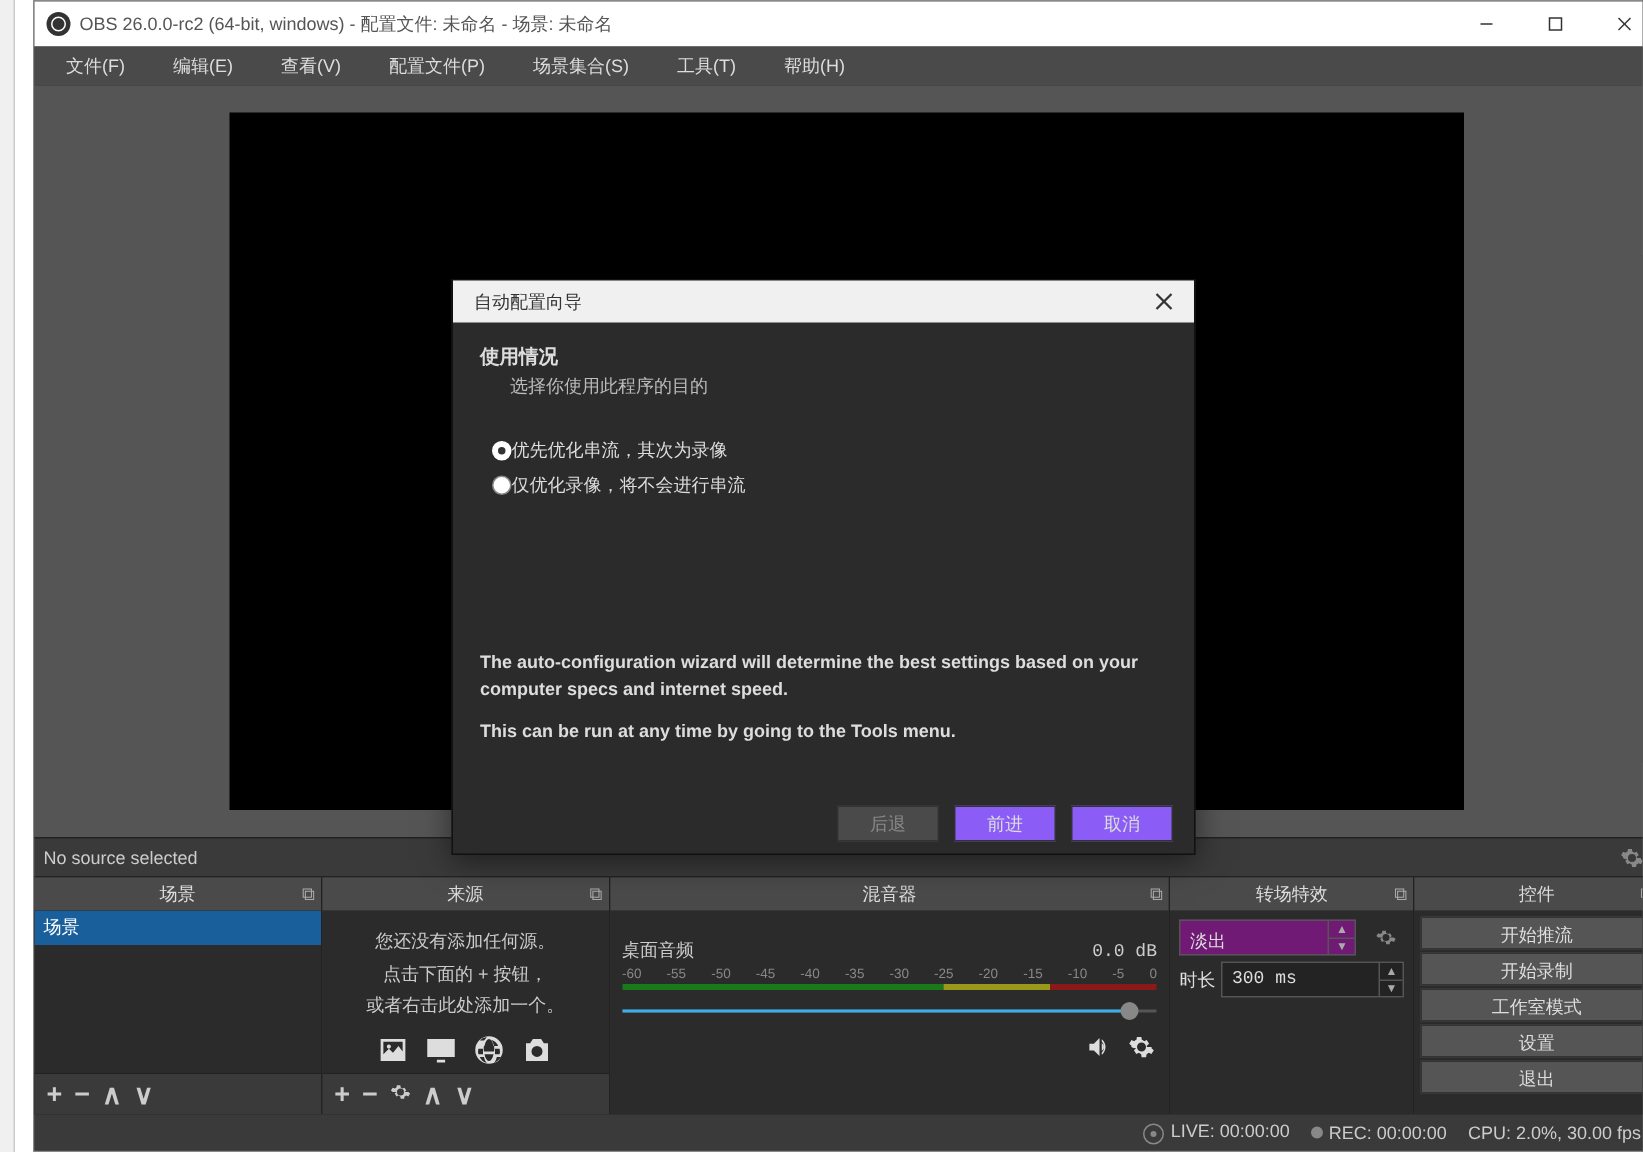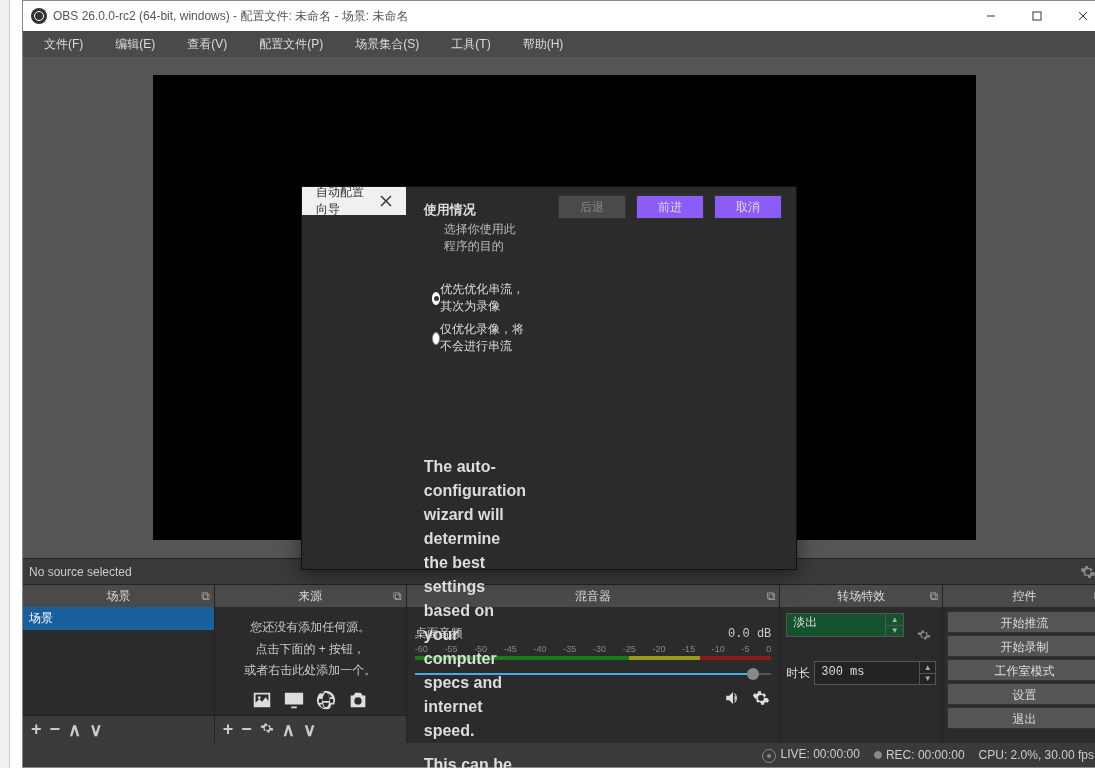--- a/index.html
+++ b/index.html
@@ -67,55 +67,55 @@
 .meter .r{background:#8a1a1a;height:100%;width:20%;}
 .slider{height:16px;position:relative;margin-top:6px;}
 .slider-track{position:absolute;top:7px;left:0;right:0;height:2px;background:#555;}
 .slider-fill{position:absolute;top:7px;left:0;width:95%;height:2px;background:#3daee9;}
 .slider-thumb{position:absolute;top:2px;left:calc(95% - 6px);width:12px;height:12px;background:#888;border-radius:50%;}
 .mixer-ctrl-row{display:flex;justify-content:flex-end;gap:8px;margin-top:6px;align-items:center;color:#ccc;}
 .mixer-ctrl-row .ico{width:20px;height:20px;display:flex;align-items:center;justify-content:center;}
 .mixer-ctrl-row svg{width:18px;height:18px;fill:#ddd;}
 
 .trans-body{padding:6px;}
-.combo{display:flex;align-items:flex-start;height:24px;background:#14532d;border:1px solid #555;margin-bottom:20px;}
+.combo{display:flex;align-items:flex-end;height:24px;background:#701a75;border:1px solid #555;margin-bottom:0;}
 .combo-text{flex:1;color:#ddd;font-size:12px;padding:0 6px;}
 .combo-arrows{width:18px;display:flex;flex-direction:column;border-left:1px solid #555;height:100%;}
 .combo-arrows span{flex:1;display:flex;align-items:center;justify-content:center;font-size:8px;color:#aaa;border-bottom:1px solid #555;}
 .trans-gear{width:24px;height:24px;display:flex;align-items:center;justify-content:center;color:#888;margin-left:4px;}
 .trans-row{display:flex;align-items:center;gap:4px;}
 .trans-row .lbl{color:#ddd;font-size:12px;}
 .spin{flex:1;height:24px;background:#232323;border:1px solid #555;display:flex;}
 .spin-text{flex:1;color:#ddd;font-size:12px;font-family:"Courier New",monospace;padding:3px 6px;}
 .spin-arrows{width:16px;display:flex;flex-direction:column;border-left:1px solid #555;}
 .spin-arrows span{flex:1;display:flex;align-items:center;justify-content:center;font-size:8px;color:#aaa;border-bottom:1px solid #555;}
 
 .ctrl-btn{display:block;height:22px;background:#555;color:#ddd;font-size:12px;text-align:center;line-height:22px;margin:2px 4px;border:1px solid #333;}
 
 .statusbar{height:24px;background:#3a3a3a;display:flex;align-items:center;justify-content:flex-end;gap:14px;padding:0 12px;color:#ccc;font-size:12px;font-family:"Courier New",monospace;}
 .status-dot{width:8px;height:8px;border:1px solid #888;border-radius:50%;display:inline-block;margin-right:4px;}
 .status-dot.filled{background:#888;}
 .live-ico{width:14px;height:14px;display:inline-flex;align-items:center;justify-content:center;border:1px solid #888;border-radius:50%;position:relative;margin-right:4px;}
 .live-ico::after{content:"";width:4px;height:4px;background:#888;border-radius:50%;}
 
 
-.wizard{position:absolute;left:301px;top:186px;width:496px;height:384px;background:#2b2b2b;border:1px solid #111;box-shadow:0 4px 20px rgba(0,0,0,0.5);display:flex;flex-direction:row;}
+.wizard{position:absolute;left:301px;top:186px;width:496px;height:384px;background:#2b2b2b;border:1px solid #111;box-shadow:0 4px 20px rgba(0,0,0,0.5);display:flex;flex-direction:column;}
 .wiz-title{height:28px;background:#f0f0f0;display:flex;align-items:center;font-size:12px;color:#333;}
 .wiz-title .obs-icon{margin:0 6px 0 8px;}
 .wiz-title .t{flex:1;}
 .wiz-close{width:40px;height:100%;display:flex;align-items:center;justify-content:center;color:#333;font-size:14px;}
 .wiz-body{flex:1;padding:14px 18px;color:#ddd;}
 .wiz-head{font-size:13px;font-weight:bold;margin-bottom:2px;}
 .wiz-sub{font-size:12px;color:#bbb;margin-left:20px;margin-bottom:26px;}
 .radio-row{display:flex;align-items:center;font-size:12px;margin:6px 0 6px 8px;}
 .radio{width:13px;height:13px;border:1px solid #888;border-radius:50%;display:inline-flex;align-items:center;justify-content:center;}
 .radio.sel{background:#fff;border-color:#fff;}
 .radio.sel::after{content:"";width:5px;height:5px;background:#333;border-radius:50%;}
 .radio.unsel{background:#fff;}
-.wiz-desc{margin-top:100px;font-family:"Courier New",monospace;font-size:16px;color:#ddd;line-height:1.5;font-weight:bold;}
+.wiz-desc{margin-top:100px;font-family:"Courier New",monospace;font-size:12px;color:#ddd;line-height:1.5;font-weight:bold;}
 .wiz-desc p{margin-bottom:10px;}
 .wiz-footer{height:40px;display:flex;align-items:center;justify-content:flex-end;gap:10px;padding:0 14px;}
 .wiz-btn{width:68px;height:24px;background:#8b5cf6;color:#ddd;font-size:12px;display:flex;align-items:center;justify-content:center;border:1px solid #333;}
 .wiz-btn.disabled{color:#888;background:#4a4a4a;}
 </style>
 </head>
 <body>
 <div class="left-strip"></div>
 
 <div class="window">

